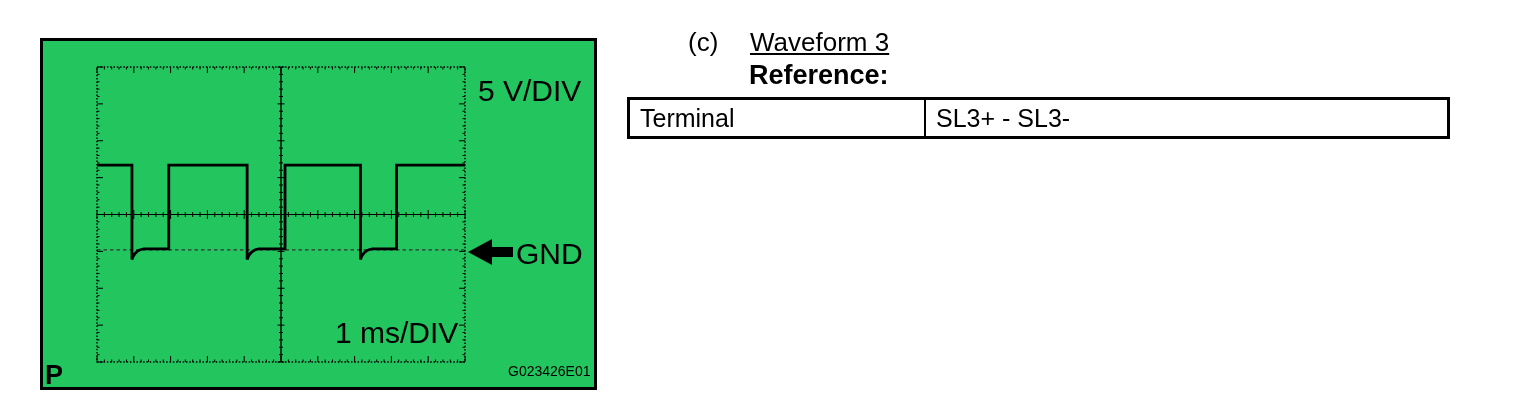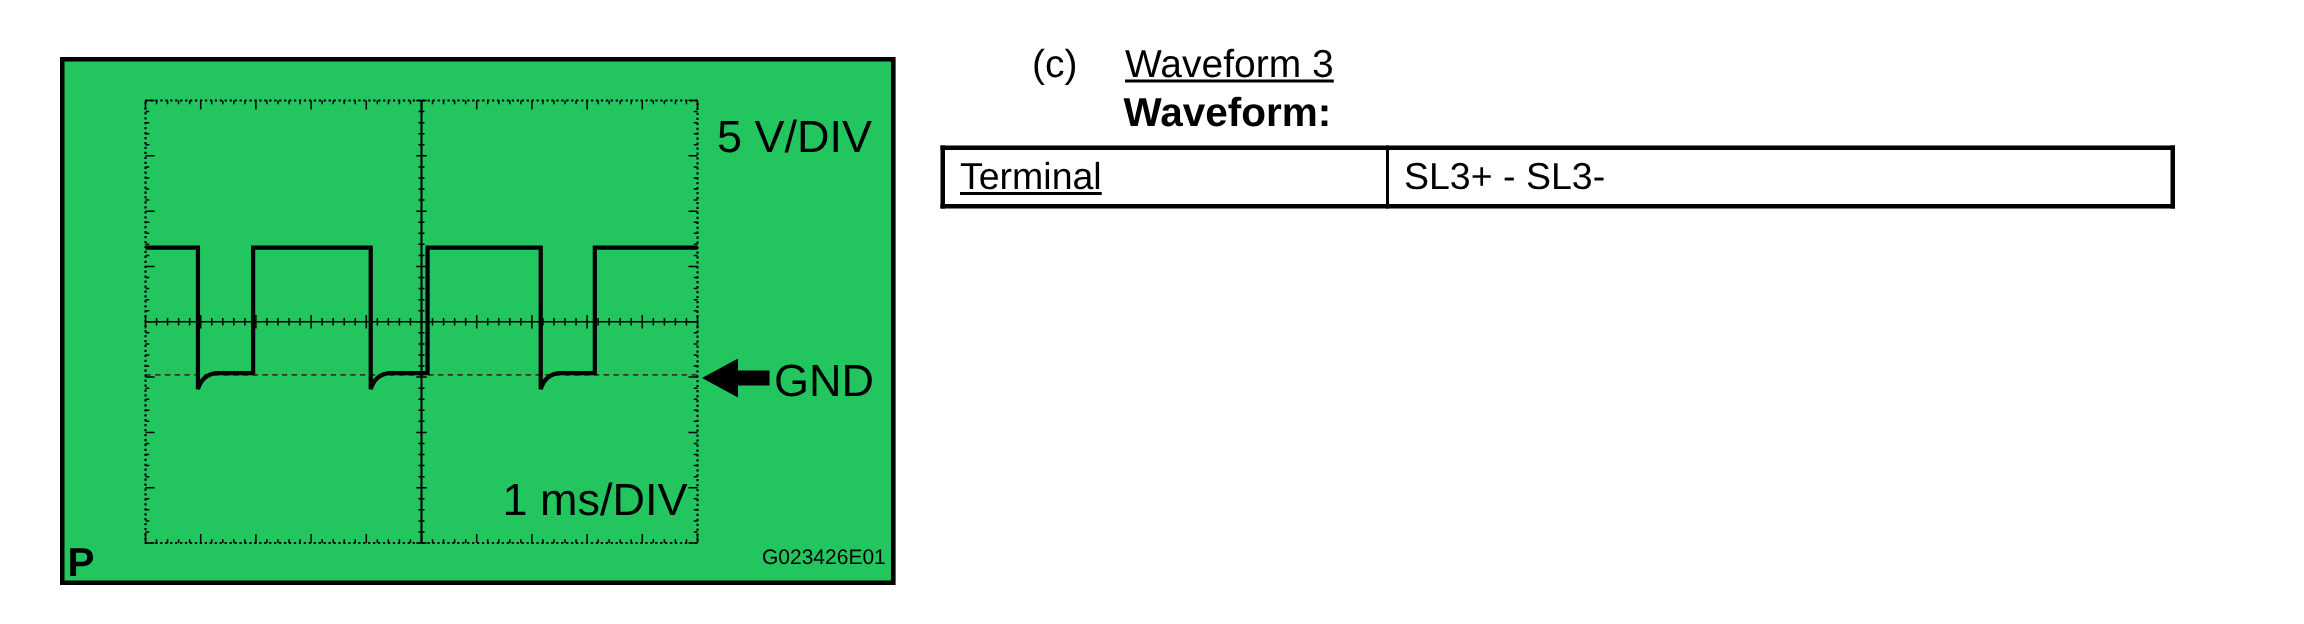--- a/index.html
+++ b/index.html
@@ -24,21 +24,21 @@
   
   .ref-table{
     position:absolute;left:627px;top:97px;width:823px;
     border-collapse:collapse;table-layout:fixed;
   }
   .ref-table td{
     border:2px solid #000;height:36px;vertical-align:middle;
     padding:0 0 0 10px;font-size:25px;white-space:nowrap;overflow:hidden;
   }
   .ref-table{border:3px solid #000;}
-  .ref-table .c1{width:284px;text-decoration:underline;}
+  .ref-table .c1{width:284px;}
 </style>
 </head>
 <body>
 
 <div id="page">
 
   <div class="figure-panel">
     <svg id="scope-svg" width="551" height="346" viewBox="0 0 551 346">
         <line x1="54" y1="208.9" x2="422" y2="208.9" stroke="#333" stroke-width="1.2" stroke-dasharray="3.5,3"></line>
         <path d="M54,169V178M61.36,171V176M68.72,171V176M76.08,171V176M83.44,171V176M90.8,169V178M98.16,171V176M105.52,171V176M112.88,171V176M120.24,171V176M127.6,169V178M134.95999999999998,171V176M142.32,171V176M149.68,171V176M157.04,171V176M164.4,169V178M171.76,171V176M179.11999999999998,171V176M186.48,171V176M193.83999999999997,171V176M201.2,169V178M208.56,171V176M215.92,171V176M223.28,171V176M230.64,171V176M237.99999999999997,169V178M245.35999999999999,171V176M252.71999999999997,171V176M260.08,171V176M267.43999999999994,171V176M274.8,169V178M282.15999999999997,171V176M289.52,171V176M296.88,171V176M304.23999999999995,171V176M311.6,169V178M318.96,171V176M326.32,171V176M333.67999999999995,171V176M341.03999999999996,171V176M348.4,169V178M355.76,171V176M363.12,171V176M370.47999999999996,171V176M377.84,171V176M385.19999999999993,169V178M392.56,171V176M399.91999999999996,171V176M407.28,171V176M414.64,171V176M421.99999999999994,169V178M234.5,26H241.5M236,33.375H240M236,40.75H240M236,48.125H240M236,55.5H240M234.5,62.875H241.5M236,70.25H240M236,77.625H240M236,85H240M236,92.375H240M234.5,99.75H241.5M236,107.125H240M236,114.5H240M236,121.875H240M236,129.25H240M234.5,136.625H241.5M236,144H240M236,151.375H240M236,158.75H240M236,166.125H240M234.5,173.5H241.5M236,180.875H240M236,188.25H240M236,195.625H240M236,203H240M234.5,210.375H241.5M236,217.75H240M236,225.125H240M236,232.5H240M236,239.875H240M234.5,247.25H241.5M236,254.625H240M236,262H240M236,269.375H240M236,276.75H240M234.5,284.125H241.5M236,291.5H240M236,298.875H240M236,306.25H240M236,313.625H240M234.5,321H241.5" stroke="#000" stroke-width="1" fill="none"></path>
@@ -53,21 +53,21 @@
       <text class="scope-label" x="473" y="223">GND</text>
       <text class="scope-label" x="292" y="302">1 ms/DIV</text>
       <text class="fig-code" x="465" y="335">G023426E01</text>
       <text class="corner-mark" x="2" y="343">P</text>
     <path d="M54,124.0875H88.96V218.4875Q91.96,208.79375000000002 100.96,207.79375000000002H125.75999999999999V124.0875H204.14399999999998V218.4875Q207.14399999999998,208.79375000000002 216.14399999999998,207.79375000000002H242.048V124.0875H317.488V218.4875Q320.488,208.79375000000002 329.488,207.79375000000002H353.552V124.0875H422" fill="none" stroke="#000" stroke-width="2.8"></path>
       </svg>
   </div>
 
   <span class="h-index">(c)</span>
   <span class="h-title">Waveform 3</span>
-  <span class="h-sub">Waveform:</span>
+  <span class="h-sub">Reference:</span>
 
   <table class="ref-table">
     <tbody>
       <tr>
         <td class="c1">Terminal</td>
         <td>SL3+ - SL3-</td>
       </tr>
     </tbody>
   </table>
 

